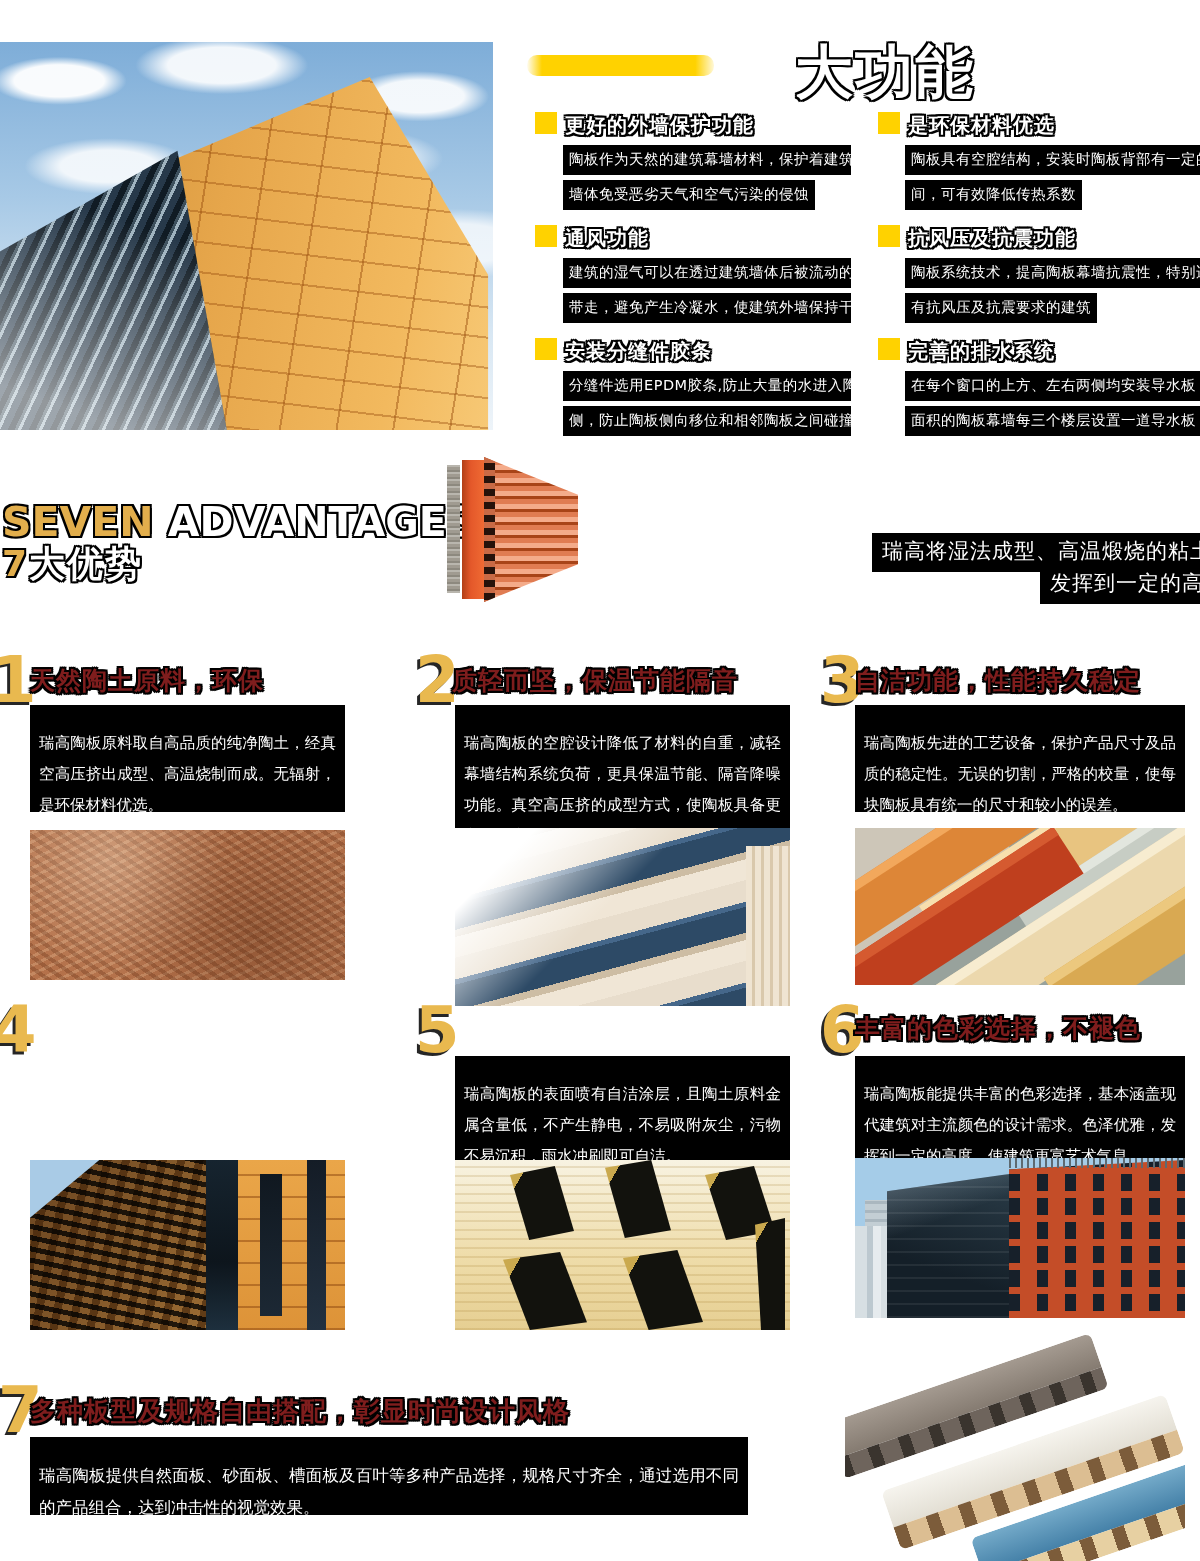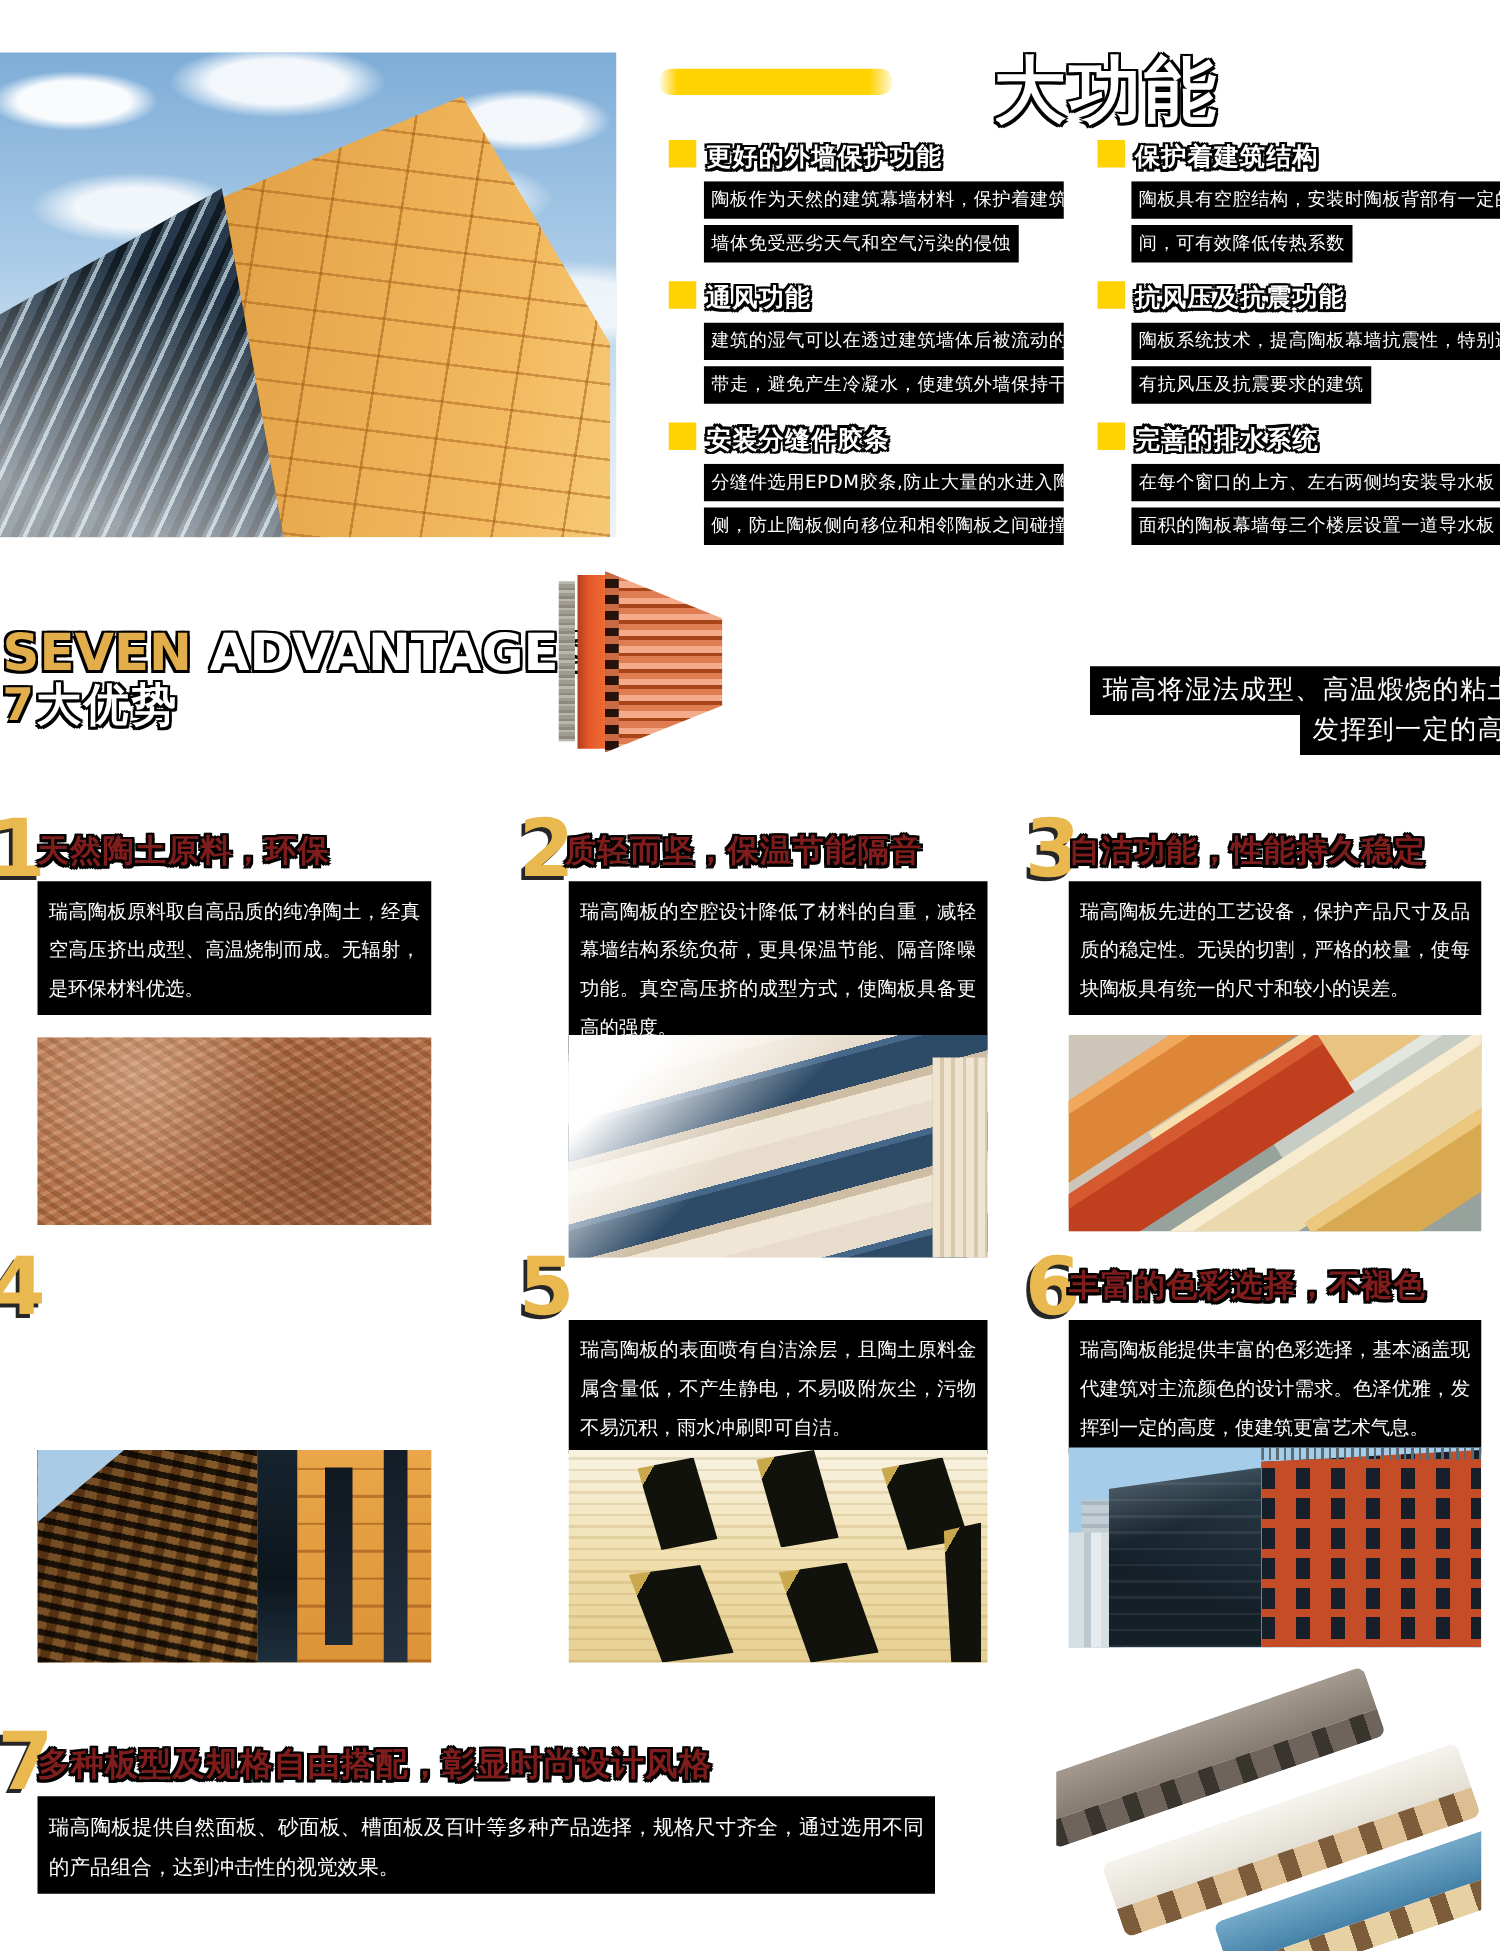--- a/index.html
+++ b/index.html
@@ -15,21 +15,21 @@
     text-shadow:-2px -2px 0 #000,2px -2px 0 #000,-2px 2px 0 #000,2px 2px 0 #000,
                 -2px 0 0 #000,2px 0 0 #000,0 -2px 0 #000,0 2px 0 #000;}
   .big-num{font-size:64px;font-weight:bold;line-height:1;color:#e9b94f;
     text-shadow:-3px 3px 0 rgba(0,0,0,0.85);}
   .func-title{font-size:20px;font-weight:bold;letter-spacing:1px;}
   .adv-title{font-size:25px;font-weight:bold;letter-spacing:1px;white-space:nowrap;}
   .blackline{display:table;background:#000;color:#fff;font-size:14.5px;letter-spacing:0.5px;
     padding:5px 6px 6px 6px;margin-bottom:5px;white-space:nowrap;}
   .func-body{overflow:hidden;}
   .adv-box{background:#000;color:#fff;font-size:15.5px;line-height:31px;
-    padding:9px 9px;text-align:justify;box-sizing:border-box;}
+    padding:23px 9px;text-align:justify;box-sizing:border-box;}
   .sq{width:22px;height:22px;background:#ffd200;}
   .heading-bar{height:21px;border-radius:10px;
     background:linear-gradient(90deg,rgba(255,210,0,0.05),#ffd200 8%,#ffd200 90%,rgba(255,210,0,0.15));}
   .sec-heading{font-size:58px;font-weight:bold;letter-spacing:2px;}
   .en-heading{font-size:41px;font-weight:bold;letter-spacing:0px;white-space:nowrap;}
   .cn-heading{font-size:36px;font-weight:bold;letter-spacing:2px;white-space:nowrap;}
   .gold{color:#e2ae4c;text-shadow:-2px -2px 0 #000,2px -2px 0 #000,-2px 2px 0 #000,2px 2px 0 #000;}
   .intro-line{display:table;background:#000;color:#fff;font-size:21px;letter-spacing:1px;
     padding:4px 10px 7px 10px;white-space:nowrap;}
 
@@ -181,21 +181,21 @@
   <div class="abs sec-heading outline-white" style="left:795px;top:34px;">大功能</div>
 
   <div class="abs sq" style="left:535px;top:112px;"></div>
   <div class="abs func-title outline-white" style="left:565px;top:112px;">更好的外墙保护功能</div>
   <div class="abs func-body" style="left:563px;top:145px;width:288px;height:66px;">
     <div class="blackline">陶板作为天然的建筑幕墙材料，保护着建筑结构</div>
     <div class="blackline">墙体免受恶劣天气和空气污染的侵蚀</div>
   </div>
 
   <div class="abs sq" style="left:878px;top:112px;"></div>
-  <div class="abs func-title outline-white" style="left:908px;top:112px;">保护着建筑结构</div>
+  <div class="abs func-title outline-white" style="left:908px;top:112px;">是环保材料优选</div>
   <div class="abs func-body" style="left:905px;top:145px;width:295px;height:66px;">
     <div class="blackline">陶板具有空腔结构，安装时陶板背部有一定的空</div>
     <div class="blackline">间，可有效降低传热系数</div>
   </div>
 
   <div class="abs sq" style="left:535px;top:225px;"></div>
   <div class="abs func-title outline-white" style="left:565px;top:225px;">通风功能</div>
   <div class="abs func-body" style="left:563px;top:258px;width:288px;height:66px;">
     <div class="blackline">建筑的湿气可以在透过建筑墙体后被流动的空气</div>
     <div class="blackline">带走，避免产生冷凝水，使建筑外墙保持干燥</div>

